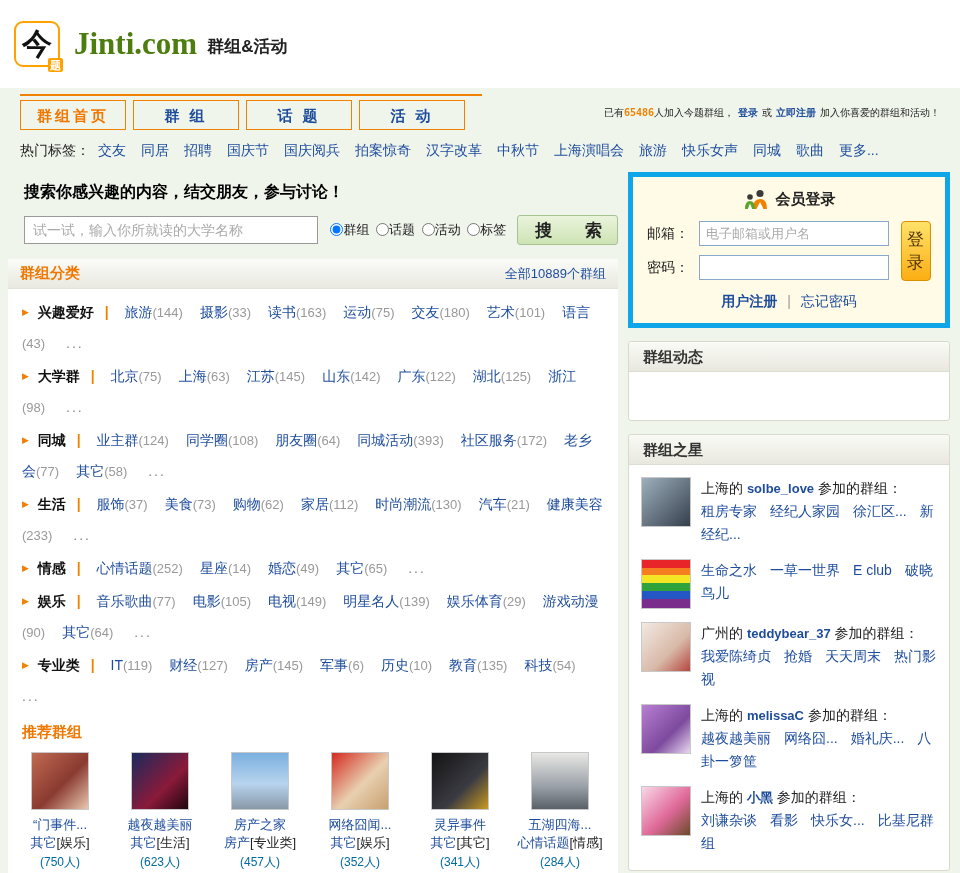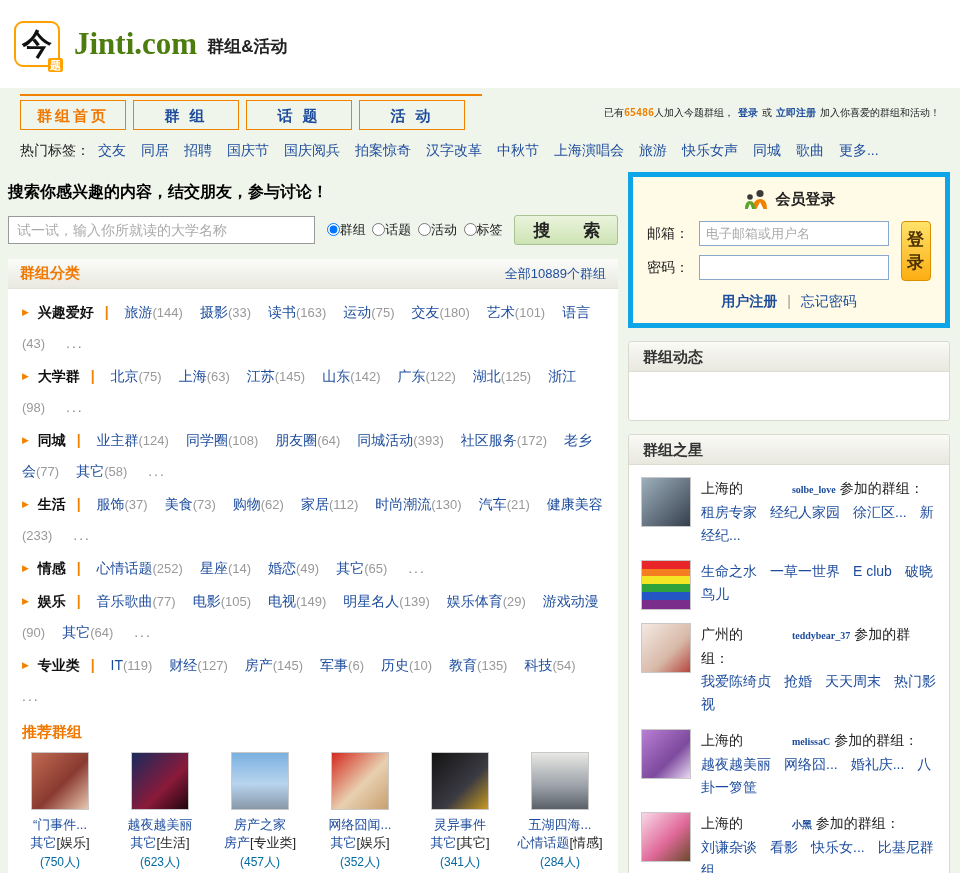--- a/index.html
+++ b/index.html
@@ -33,21 +33,21 @@
   .hot-tags .label { margin-right:4px; }
   .tag-link { color:#1d4c9c; margin-right:15px; }
   .inline-rep { display:contents; }
 
   
   .main { display:flex; padding:2px 8px 0; gap:10px; align-items:flex-start; }
   .col-left { width:610px; }
   .col-right { width:322px; }
 
   
-  .search-sec { padding:10px 0 14px; }
+  .search-sec { padding:10px 0 14px;margin-left:16px; }
   .search-sec h2 { font-size:16px; color:#000; margin-bottom:12px; }
   .search-row { display:flex; align-items:center; }
   .search-input { width:352px; height:28px; border:1px solid #999; padding:0 8px; font-size:14px; color:#555; background:#fff; }
   .search-input::placeholder { color:#aaa; }
   .radios { margin:0 8px 0 12px; font-size:13px; color:#222; white-space:nowrap; }
   .radios label { margin-right:3px; }
   .radios input { vertical-align:-2px; }
   .search-btn { width:118px; height:30px; background:linear-gradient(#eaf4dc,#cde3b4); border:1px solid #a8c292;
                 border-radius:3px; font-size:17px; font-weight:bold; letter-spacing:14px; padding-left:16px; color:#222; cursor:pointer; }
 
@@ -79,33 +79,33 @@
   
   .login-box { background:#fffbe6; border:5px solid #0ea5e9; padding:12px 14px 12px; }
   .login-title { display:flex; justify-content:center; align-items:center; gap:7px; font-size:15px; color:#222; margin-bottom:12px; }
   .login-form { display:flex; gap:12px; }
   .fields { flex:1; }
   .f-row { display:flex; align-items:center; margin-bottom:9px; }
   .f-row label { width:52px; font-size:14px; color:#222; }
   .f-row input { flex:1; height:25px; border:1px solid #8aa8cc; padding:0 6px; font-size:13px; background:#fff; color:#444; }
   .f-row input::placeholder { color:#aaa; }
   .login-btn { width:58px; height:60px; background:linear-gradient(#ffe26a,#fcae13); border:1px solid #d89000;
-               border-radius:4px; font-size:17px; font-weight:bold; color:#4a3000; cursor:pointer; letter-spacing:1px; }
+               border-radius:4px; font-size:17px; font-weight:normal; color:#4a3000; cursor:pointer; letter-spacing:1px; }
   .login-links { text-align:center; font-size:14px; margin-top:4px; }
   .sep { color:#999; margin:0 6px; }
 
   .box { background:#fff; border:1px solid #d9d9cd; border-radius:3px; margin-top:13px; }
   .box-head { height:30px; line-height:30px; padding:0 14px; background:linear-gradient(#fafaf6,#e8e8df);
               border-bottom:1px solid #ddddd2; font-weight:bold; font-size:15px; color:#333; border-radius:3px 3px 0 0; }
   .news-body { height:48px; }
   .stars-body { padding:12px 12px 2px; }
   .star { display:flex; gap:10px; margin-bottom:13px; }
   .s-avatar { width:50px; height:50px; flex:none; border:1px solid #c8c8c8; }
   .s-text { font-size:14px; line-height:23px; color:#222; min-width:0; }
-  .mono { font-family:Liberation Serif, serif; font-size:10px; font-weight:bold;margin-left:45px; }
+  .mono { font-family:Liberation Sans, sans-serif; font-size:13px; font-weight:bold; }
   .s-groups a { margin-right:13px; color:#1d4c9c; }
 </style>
 </head>
 <body>
 
 <div class="page">
 
   <header class="site-header">
     <div class="logo-box">
       <span class="logo-jin">今</span>

